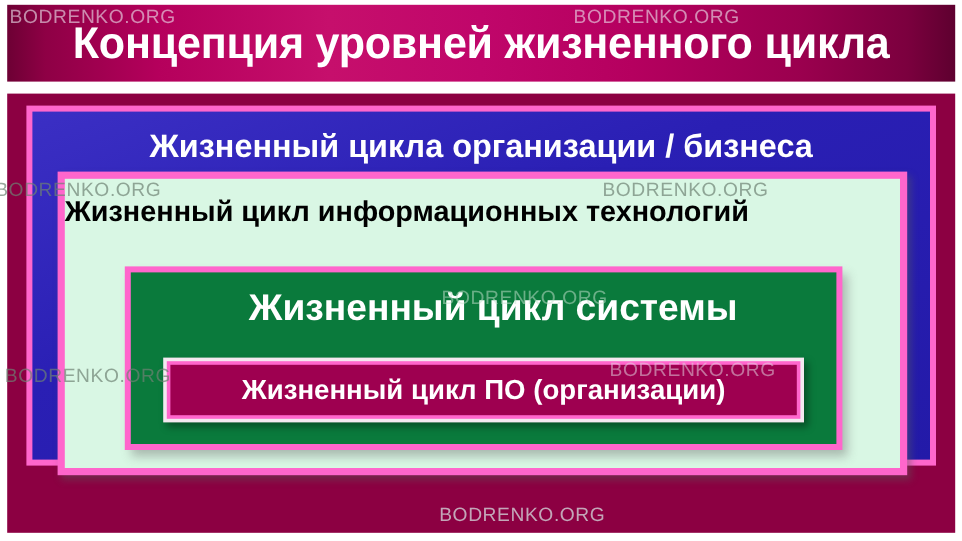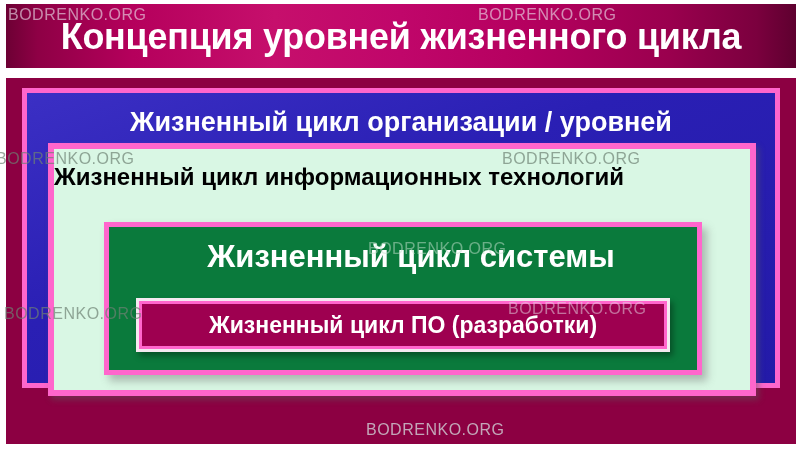--- a/index.html
+++ b/index.html
@@ -234,37 +234,37 @@
 <div id="slide">
 
   <div class="title-banner">
     <div class="title-text">Концепция уровней жизненного цикла</div>
   </div>
 
   <div class="frame-outer"></div>
 
   <div class="frame-pink-1"></div>
   <div class="panel-blue">
-    <div class="panel-title">Жизненный цикл организации  /  уровней</div>
+    <div class="panel-title">Жизненный цикла организации  /  бизнеса</div>
   </div>
 
   <div class="frame-pink-2"></div>
   <div class="panel-mint">
     <div class="panel-title">Жизненный цикл информационных технологий</div>
   </div>
 
   <div class="frame-pink-3"></div>
   <div class="panel-green">
     <div class="panel-title">Жизненный цикл системы</div>
   </div>
 
   <div class="frame-white-4"></div>
   <div class="frame-pink-4"></div>
   <div class="panel-magenta">
-    <div class="panel-title">Жизненный цикл ПО (разработки)</div>
+    <div class="panel-title">Жизненный цикл ПО (организации)</div>
   </div>
 
   <div class="wm light" style="left:8px;   top:6px;">BODRENKO.ORG</div>
   <div class="wm light" style="left:478px; top:6px;">BODRENKO.ORG</div>
   <div class="wm dark" style="left:-4px;  top:150px;">BODRENKO.ORG</div>
   <div class="wm dark" style="left:502px; top:150px;">BODRENKO.ORG</div>
   <div class="wm ongreen" style="left:368px; top:240px;">BODRENKO.ORG</div>
   <div class="wm dark" style="left:4px;   top:305px;">BODRENKO.ORG</div>
   <div class="wm onmagenta" style="left:508px; top:300px;">BODRENKO.ORG</div>
   <div class="wm onwhite" style="left:366px; top:421px;">BODRENKO.ORG</div>

